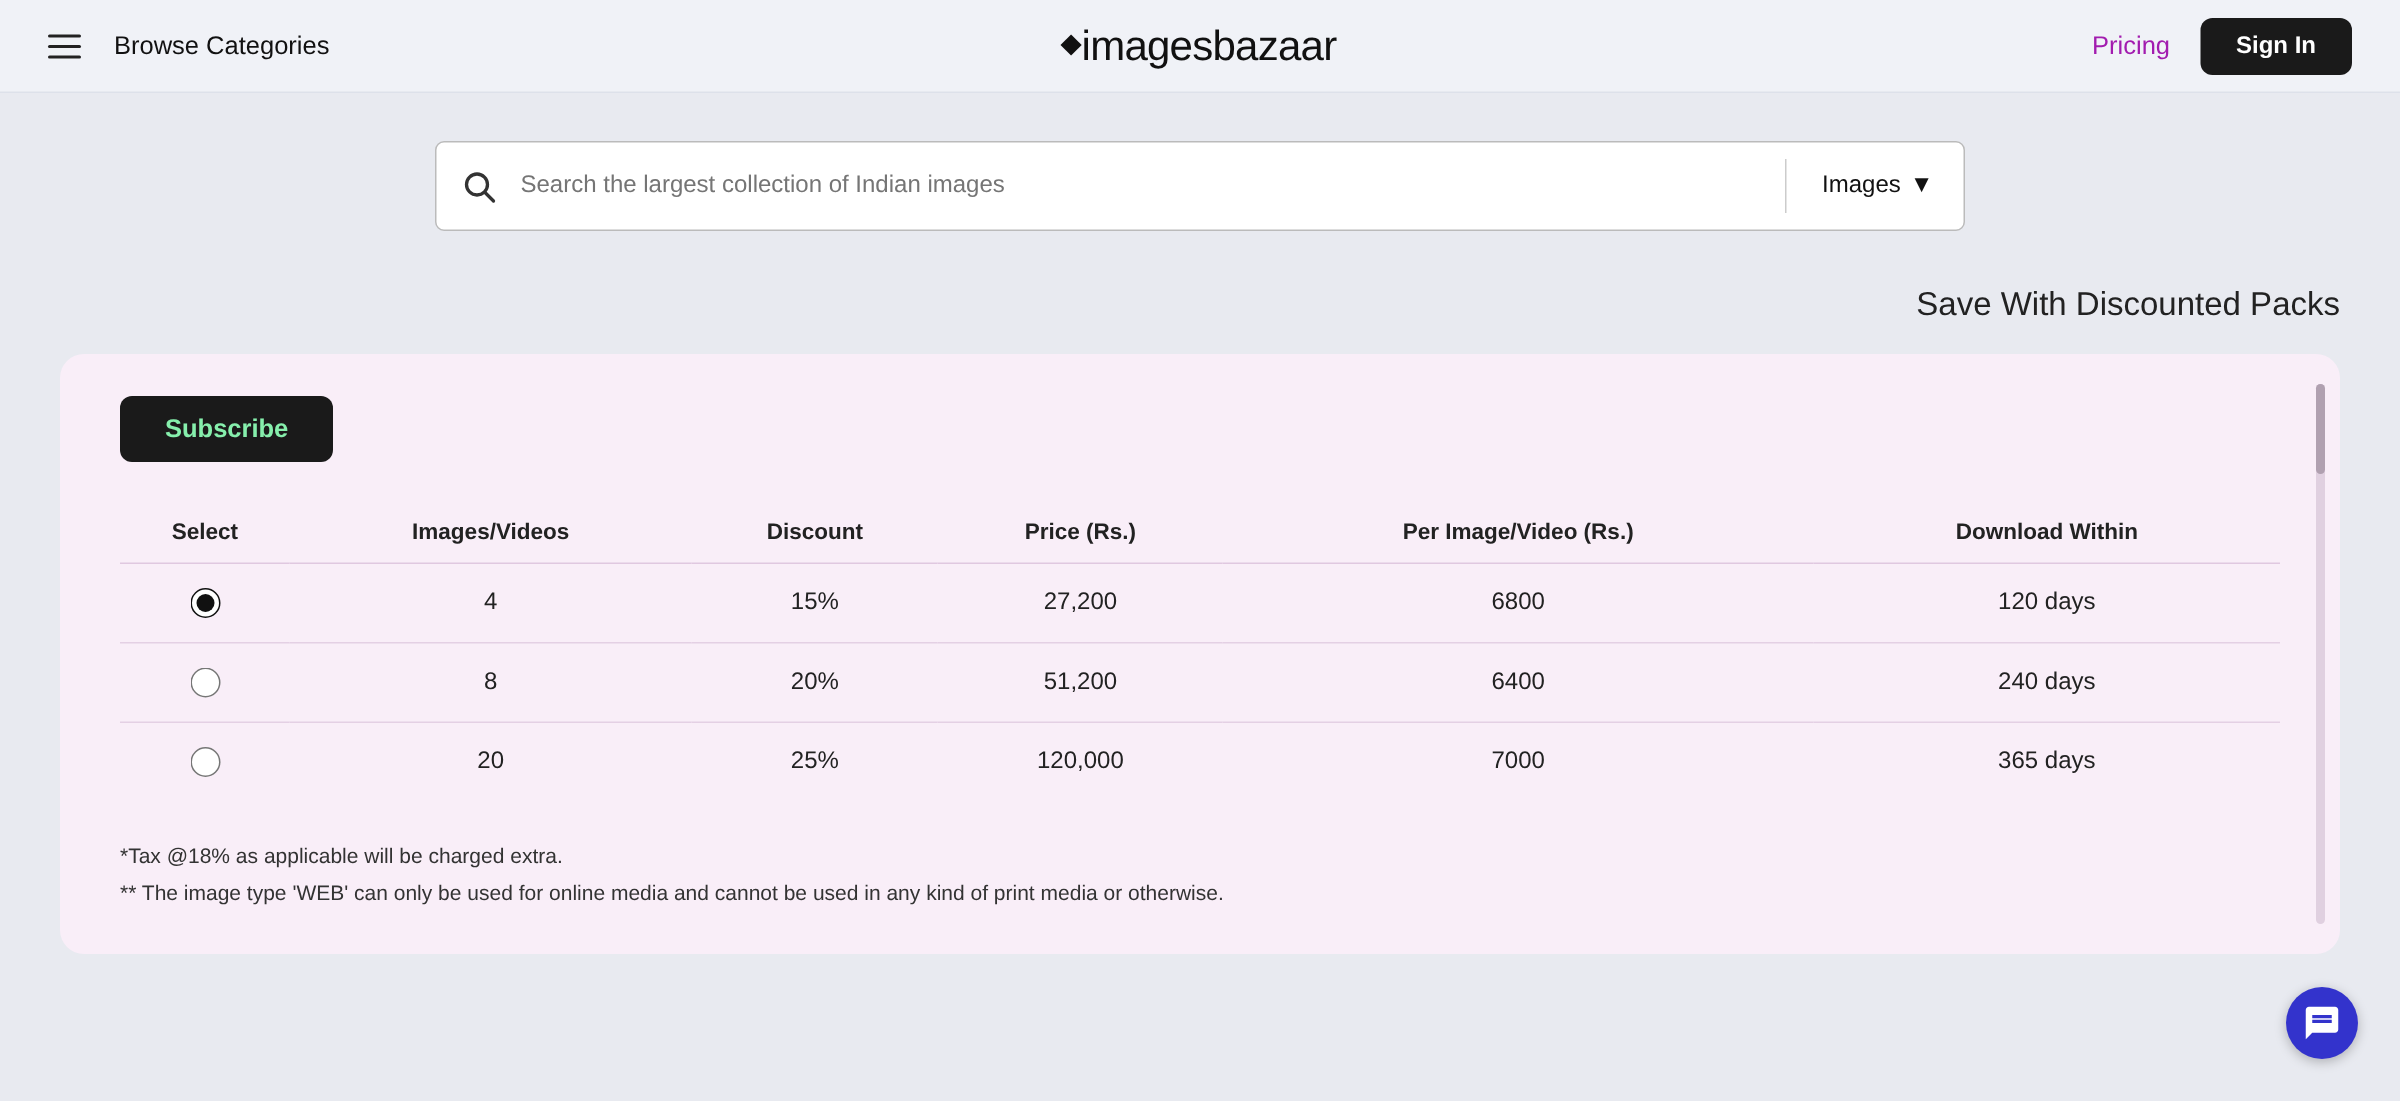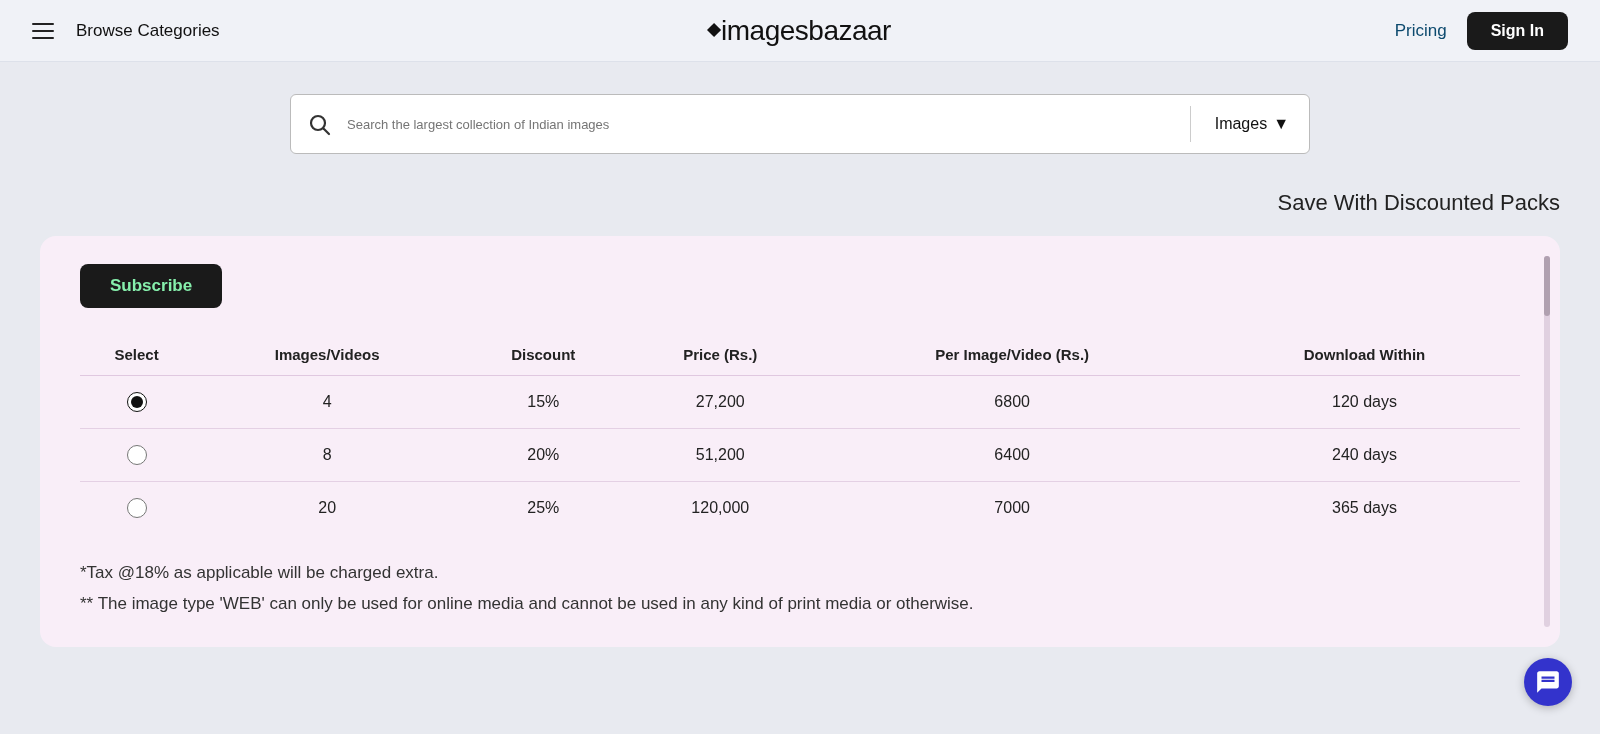--- a/index.html
+++ b/index.html
@@ -66,21 +66,21 @@
     }
     .logo-images { font-weight: 400; }
     .logo-bazaar { font-weight: 400; }
     .navbar-right {
       display: flex;
       align-items: center;
       gap: 20px;
     }
     .pricing-link {
       font-size: 17px;
-      color: #0c4a6e;
+      color: #a21caf;
       cursor: pointer;
       text-decoration: none;
     }
     .signin-btn {
       background: #1a1a1a;
       color: #fff;
       border: none;
       border-radius: 8px;
       padding: 10px 24px;
       font-size: 16px;
@@ -112,21 +112,21 @@
     }
     .search-icon-wrap {
       padding: 0 16px;
       display: flex;
       align-items: center;
     }
     .search-input {
       flex: 1;
       border: none;
       outline: none;
-      font-size: 13px;
+      font-size: 16px;
       color: #888;
       background: transparent;
     }
     .search-divider {
       width: 1px;
       height: 36px;
       background: #ccc;
       margin: 0 4px;
     }
     .search-type {
@@ -216,21 +216,21 @@
     input[type="radio"] {
       width: 20px;
       height: 20px;
       cursor: pointer;
       accent-color: #111;
     }
 
     
     .footnotes {
       margin-top: 24px;
-      font-size: 17px;
+      font-size: 14px;
       color: #333;
       line-height: 1.8;
     }
 
     
     .scroll-indicator {
       position: absolute;
       right: 10px;
       top: 20px;
       bottom: 20px;

